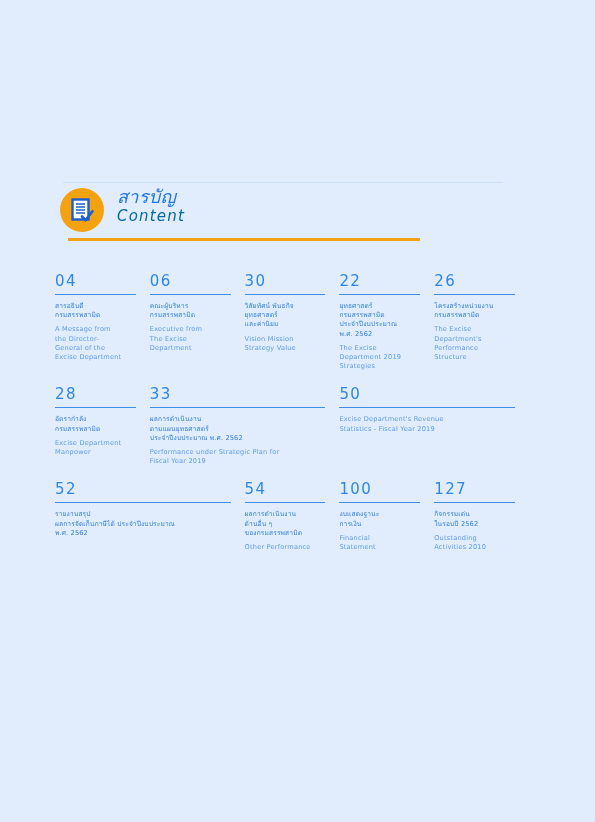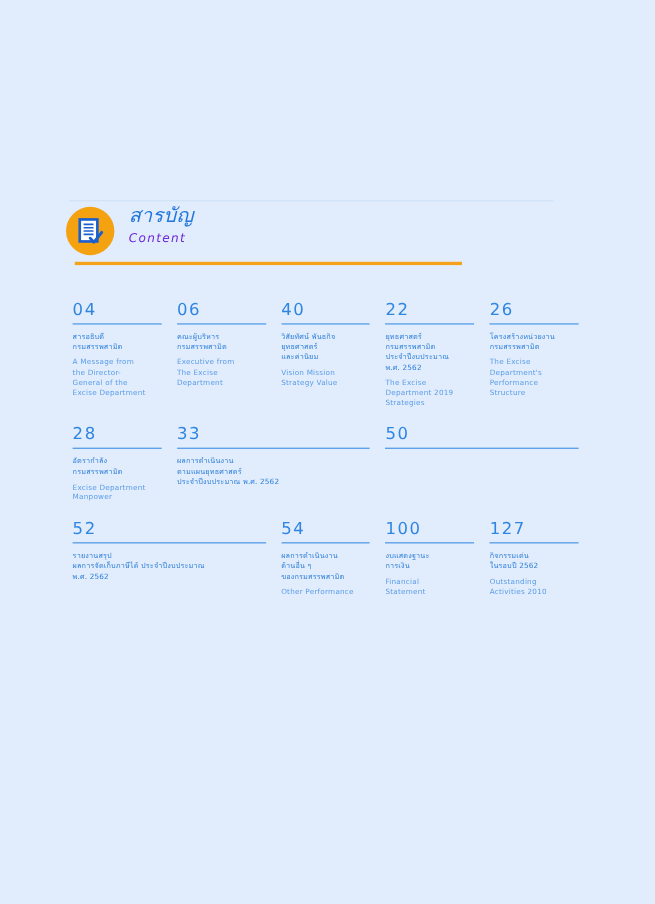--- a/index.html
+++ b/index.html
@@ -57,39 +57,39 @@
     font-style: italic;
   }
   .title-th {
     font-size: 18px;
     line-height: 21px;
     color: #2277dd;
     letter-spacing: 0.3px;
     white-space: nowrap;
   }
   .title-en {
-    font-size: 11px;
+    font-size: 15px;
     line-height: 19px;
-    color: #6d28d9;
+    color: #0369a1;
     letter-spacing: 1.2px;
     white-space: nowrap;
   }
   .header-bar {
     position: absolute;
     left: 68px;
     top: 238px;
     width: 352px;
     height: 3px;
     background: #f3a21a;
   }
 
   
   .toc {
     position: absolute;
-    left: 66px;
+    left: 55px;
     top: 272px;
     width: 474px;
   }
   .toc-row {
     position: relative;
     width: 100%;
     display: flex;
   }
   .toc-row + .toc-row { margin-top: 14px; }
 
@@ -190,21 +190,21 @@
           <div>กรมสรรพสามิต</div>
         </div>
         <div class="item-en">
           <div>Executive from</div>
           <div>The Excise</div>
           <div>Department</div>
         </div>
       </div>
 
       <div class="toc-item">
-        <div class="item-num">40</div>
+        <div class="item-num">30</div>
         <div class="item-rule"></div>
         <div class="item-th">
           <div>วิสัยทัศน์ พันธกิจ</div>
           <div>ยุทธศาสตร์</div>
           <div>และค่านิยม</div>
         </div>
         <div class="item-en">
           <div>Vision Mission</div>
           <div>Strategy Value</div>
         </div>
@@ -257,25 +257,33 @@
       </div>
 
       <div class="toc-item">
         <div class="item-num">33</div>
         <div class="item-rule"></div>
         <div class="item-th">
           <div>ผลการดำเนินงาน</div>
           <div>ตามแผนยุทธศาสตร์</div>
           <div>ประจำปีงบประมาณ พ.ศ. 2562</div>
         </div>
+        <div class="item-en">
+          <div>Performance under Strategic Plan for</div>
+          <div>Fiscal Year 2019</div>
+        </div>
       </div>
 
       <div class="toc-item">
         <div class="item-num">50</div>
         <div class="item-rule"></div>
+        <div class="item-en">
+          <div>Excise Department's Revenue</div>
+          <div>Statistics - Fiscal Year 2019</div>
+        </div>
       </div>
     </div>
 
     <div class="toc-row row-4">
       <div class="toc-item">
         <div class="item-num">52</div>
         <div class="item-rule"></div>
         <div class="item-th">
           <div>รายงานสรุป</div>
           <div>ผลการจัดเก็บภาษีได้ ประจำปีงบประมาณ</div>

